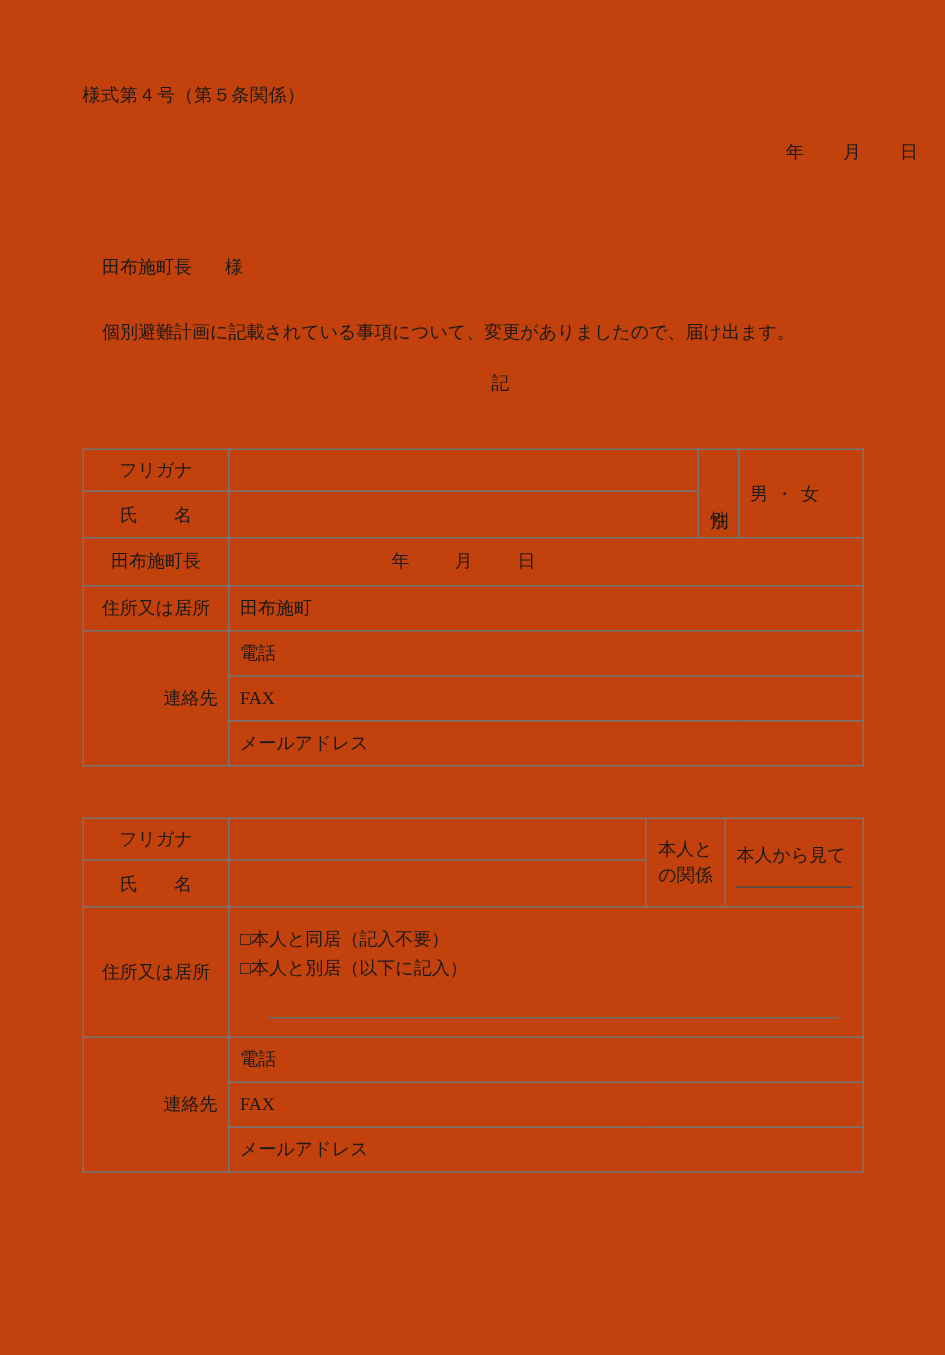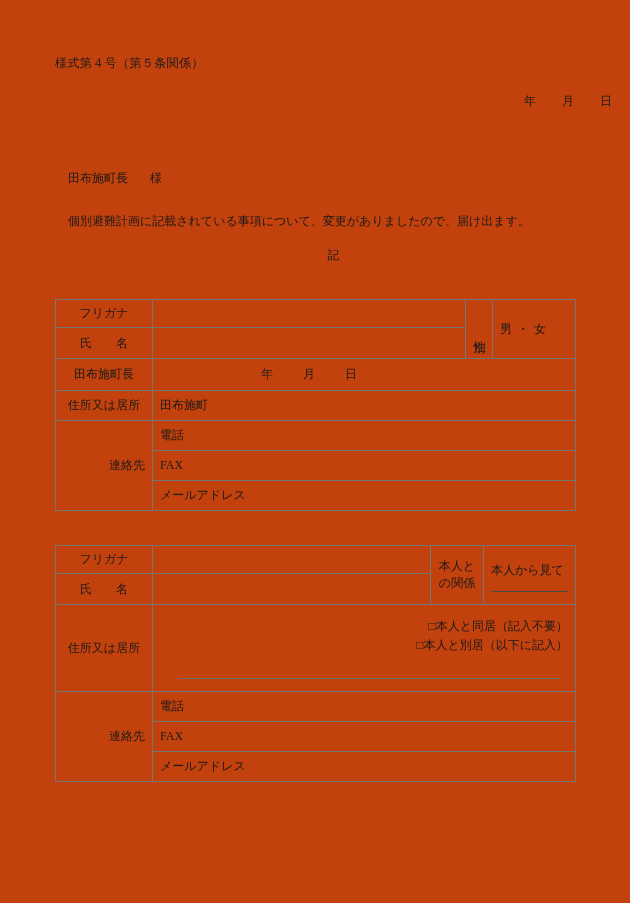--- a/index.html
+++ b/index.html
@@ -158,21 +158,20 @@
   }
   .addr-options div { white-space: nowrap; }
   .write-line {
     border-bottom: 1px solid #6d6d6d;
     height: 1px;
     margin: 22px 8px 7px 18px;
   }
   td.addr-cell-agent {
     padding: 0 7px;
     vertical-align: top;
-    text-align: right;
   }
   td.contact-label {
     text-align: right;
   }
 </style>
 </head>
 <body>
 
 <div class="page">
 

